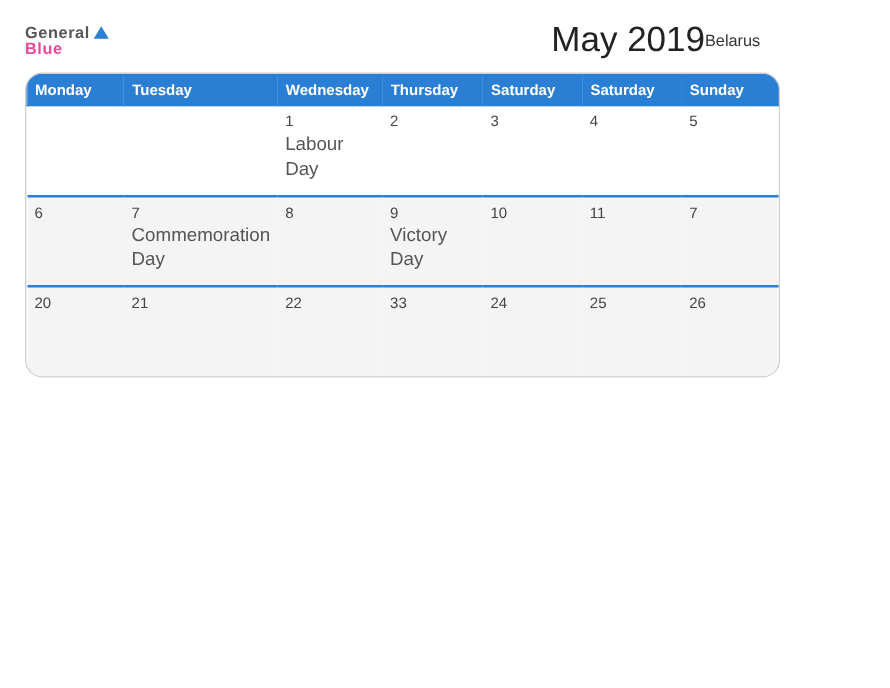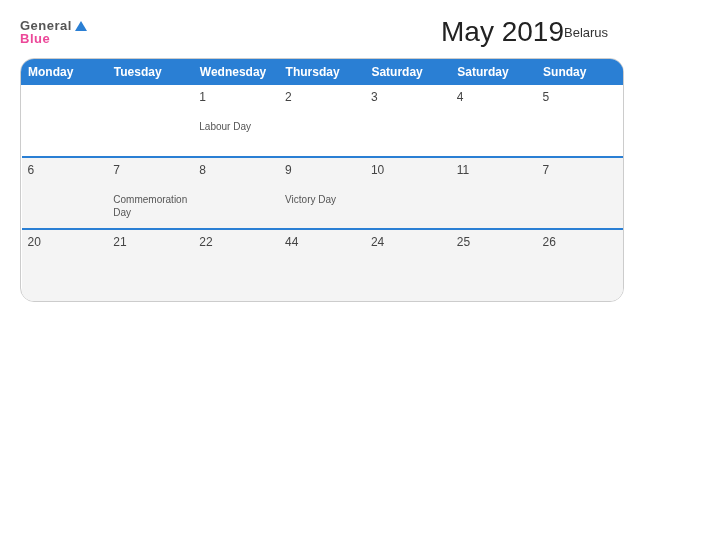--- a/index.html
+++ b/index.html
@@ -98,24 +98,24 @@
     .calendar tbody tr td.alt-row {
       background: #f4f4f4;
     }
     .day-num {
       font-size: 12px;
       color: #444;
       display: block;
       margin-bottom: 2px;
     }
     .holiday {
-      font-size: 10px;
+      font-size: 15px;
       color: #555;
       display: block;
-      margin-top: 16px;
+      margin-top: 2px;
       line-height: 1.3;
     }
     .calendar tbody tr:last-child {
       border-bottom: none;
     }
     
     .calendar-wrapper {
       border: 1px solid #ccc;
       border-radius: 14px;
       overflow: hidden;
@@ -201,21 +201,21 @@
             <td class="alt-row">
               <span class="day-num">20</span>
             </td>
             <td class="alt-row">
               <span class="day-num">21</span>
             </td>
             <td class="alt-row">
               <span class="day-num">22</span>
             </td>
             <td class="alt-row">
-              <span class="day-num">44</span>
+              <span class="day-num">33</span>
             </td>
             <td class="alt-row">
               <span class="day-num">24</span>
             </td>
             <td class="alt-row">
               <span class="day-num">25</span>
             </td>
             <td class="alt-row">
               <span class="day-num">26</span>
             </td>

